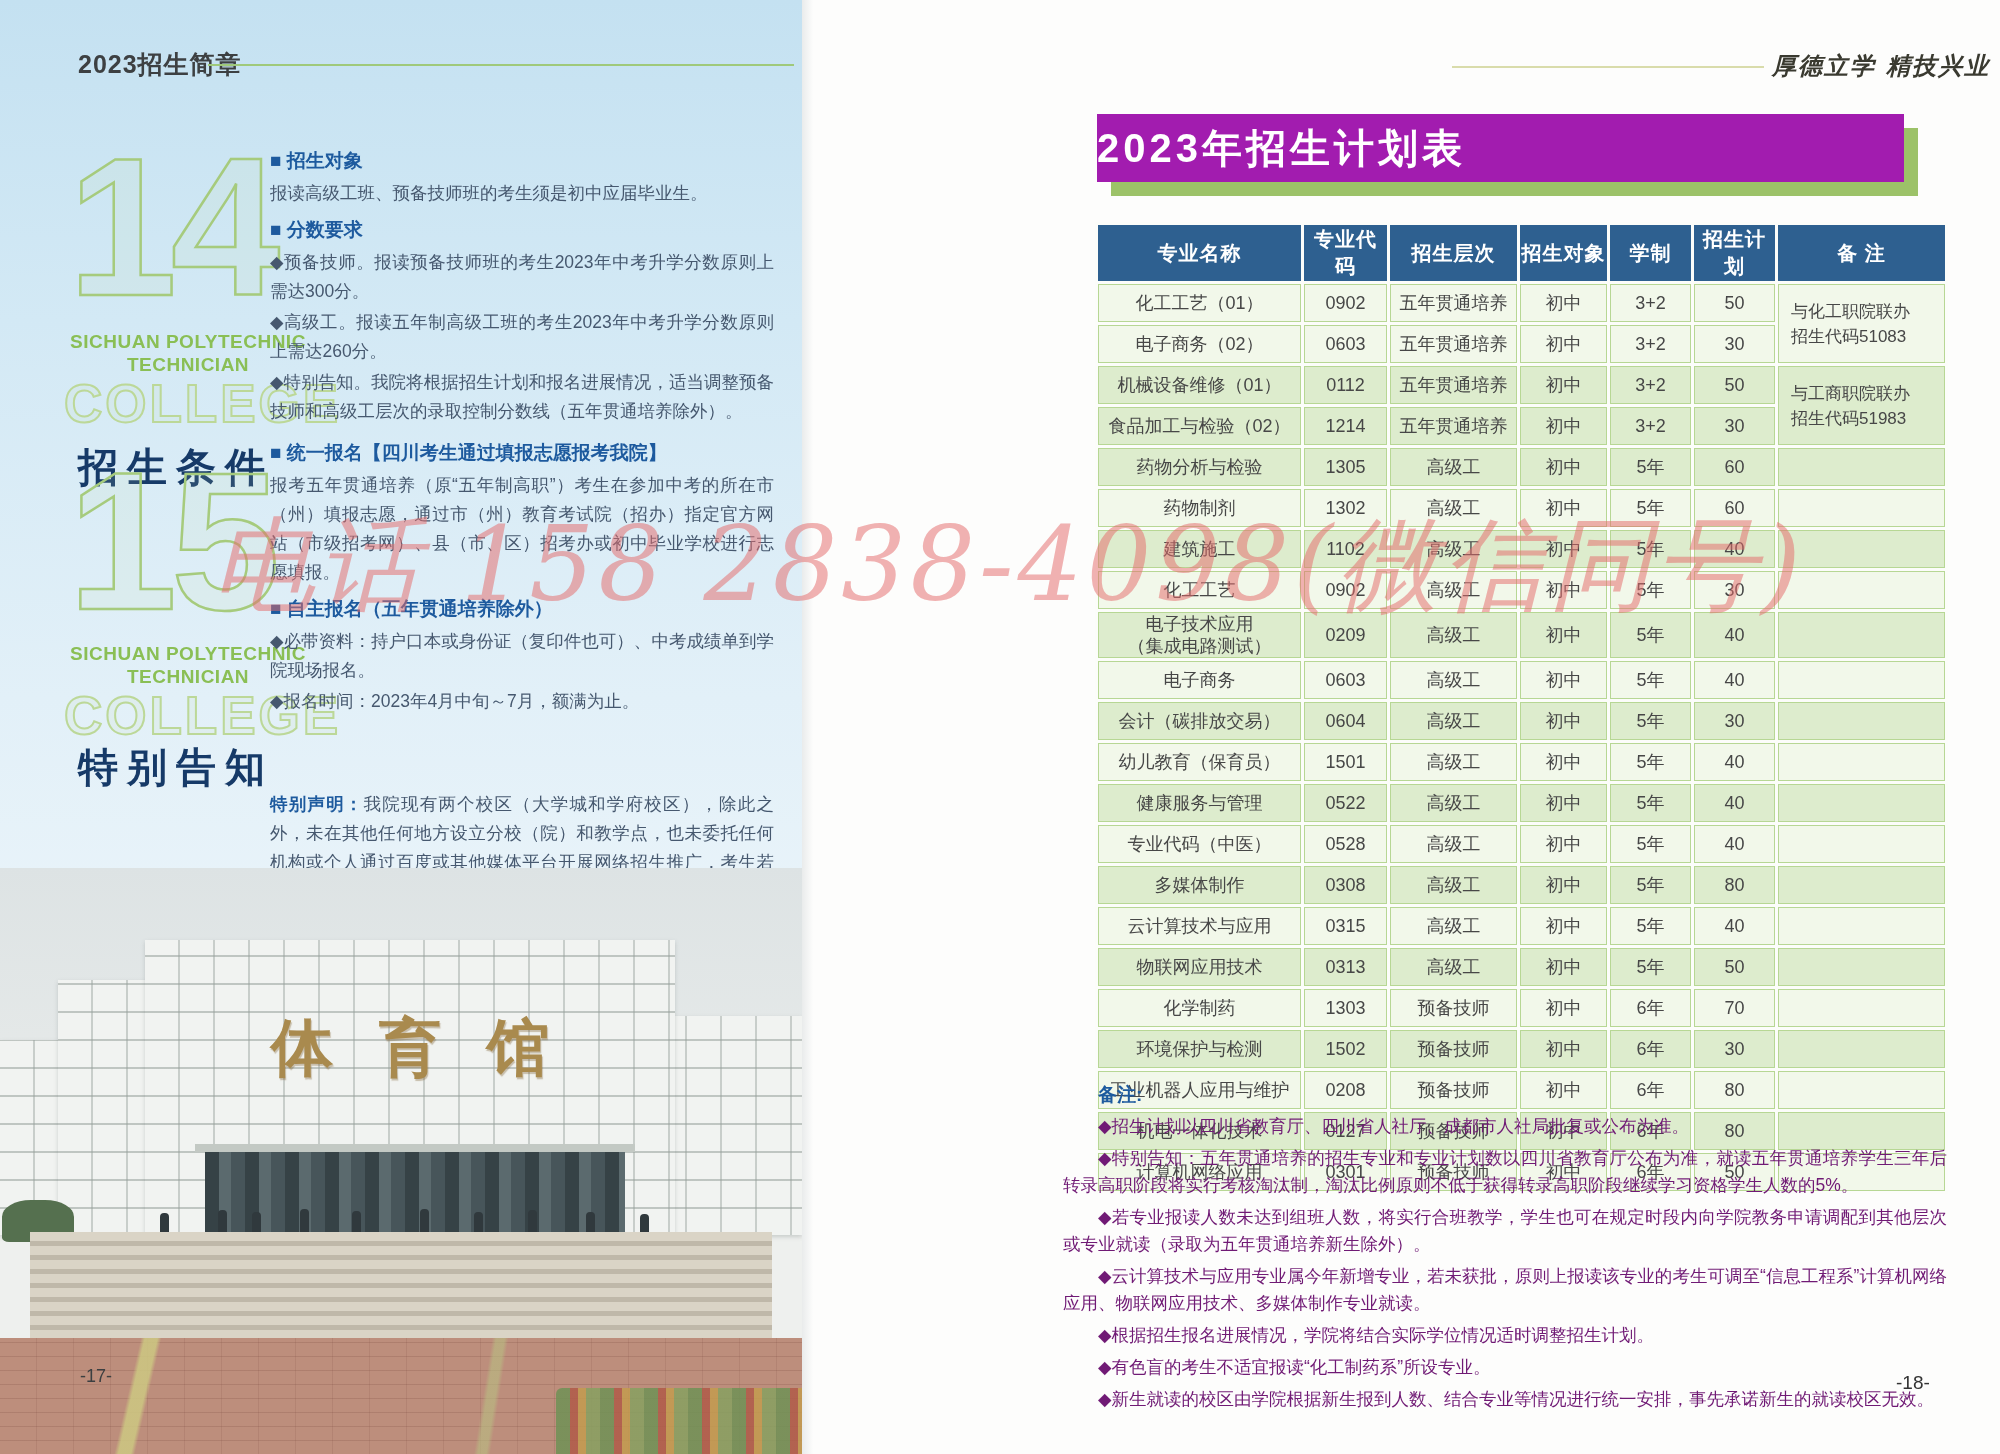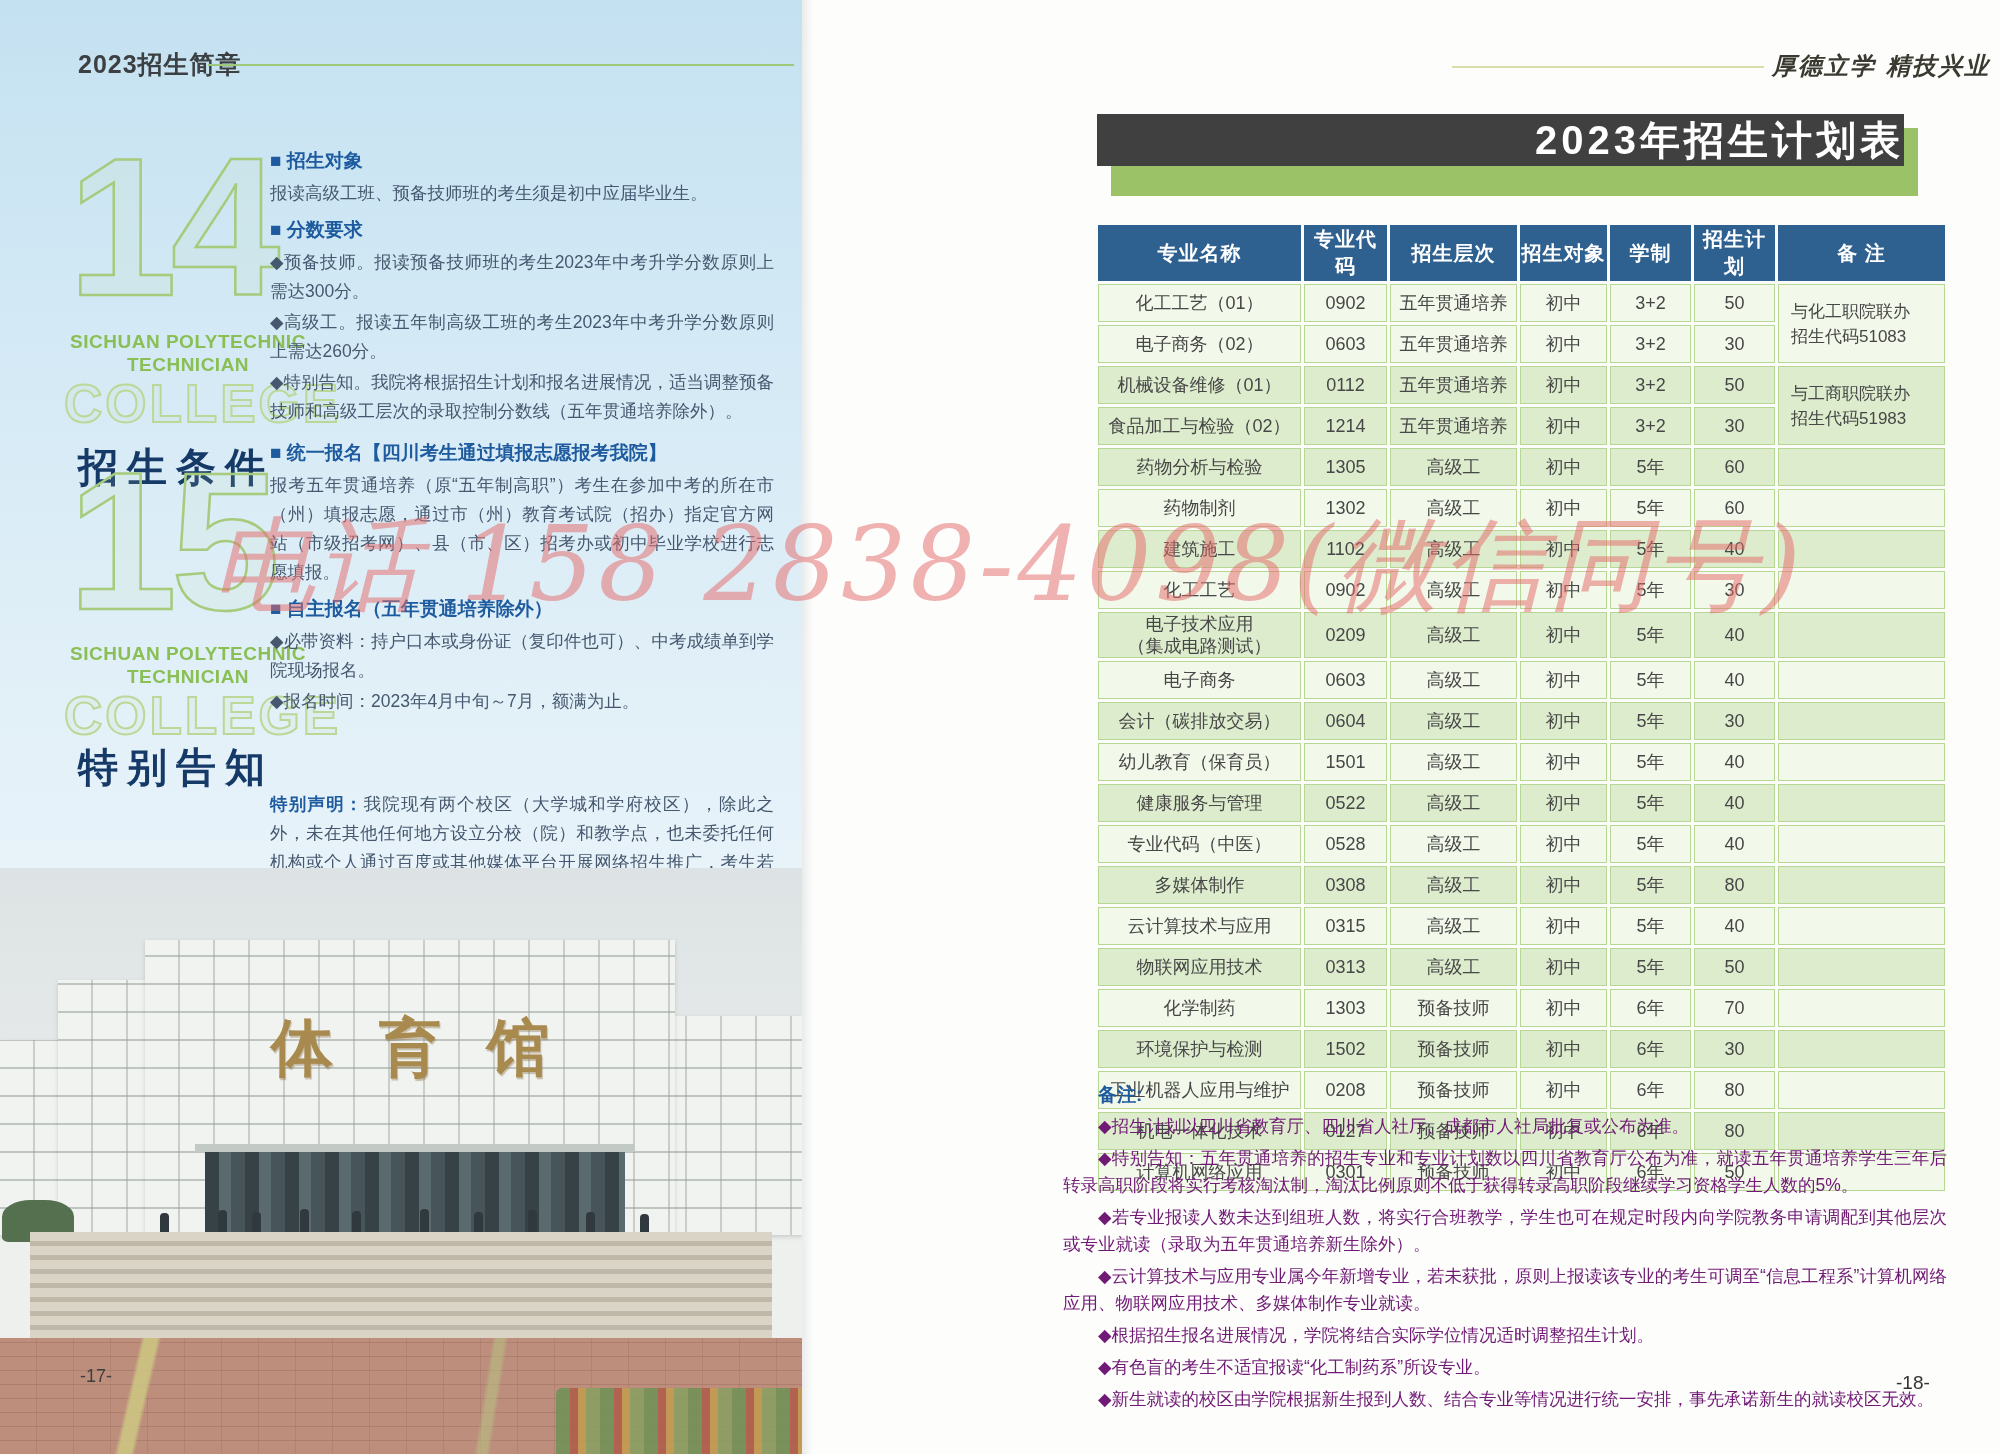--- a/index.html
+++ b/index.html
@@ -85,22 +85,22 @@
 
   
   .right-page { position:absolute; left:816px; top:0; width:1184px; height:1454px; background:#fdfdfc; }
   .motto-line { position:absolute; left:1452px; top:66px; width:312px; height:2px; background:#d9dcab; }
   .motto {
     position:absolute; left:1772px; top:50px; font-size:24px; color:#3a3a30;
     font-family:"DejaVu Serif","Liberation Serif",serif; font-style:italic; font-weight:bold; letter-spacing:2px;
   }
   .banner-green { position:absolute; left:1111px; top:128px; width:807px; height:68px; background:#9cc268; }
   .banner-blue {
-    position:absolute; left:1097px; top:114px; width:807px; height:52px; background:#404040;
-    display:flex; align-items:center; justify-content:flex-end;
+    position:absolute; left:1097px; top:114px; width:807px; height:68px; background:#a21caf;
+    display:flex; align-items:center; justify-content:flex-start;
     color:#ffffff; font-size:40px; font-weight:bold; letter-spacing:4px;
   }
 
   .plan-table { position:absolute; left:1095px; top:222px; width:850px; border-collapse:collapse; table-layout:fixed; }
   .plan-table th {
     background:#2e6090; color:#fff; font-size:20px; font-weight:bold;
     height:52px; border:3px solid #fcfdfa; letter-spacing:1px;
   }
   .plan-table td {
     height:36px; border:3px solid #fcfdfa; box-shadow:inset 0 0 0 1px #b7d794;

